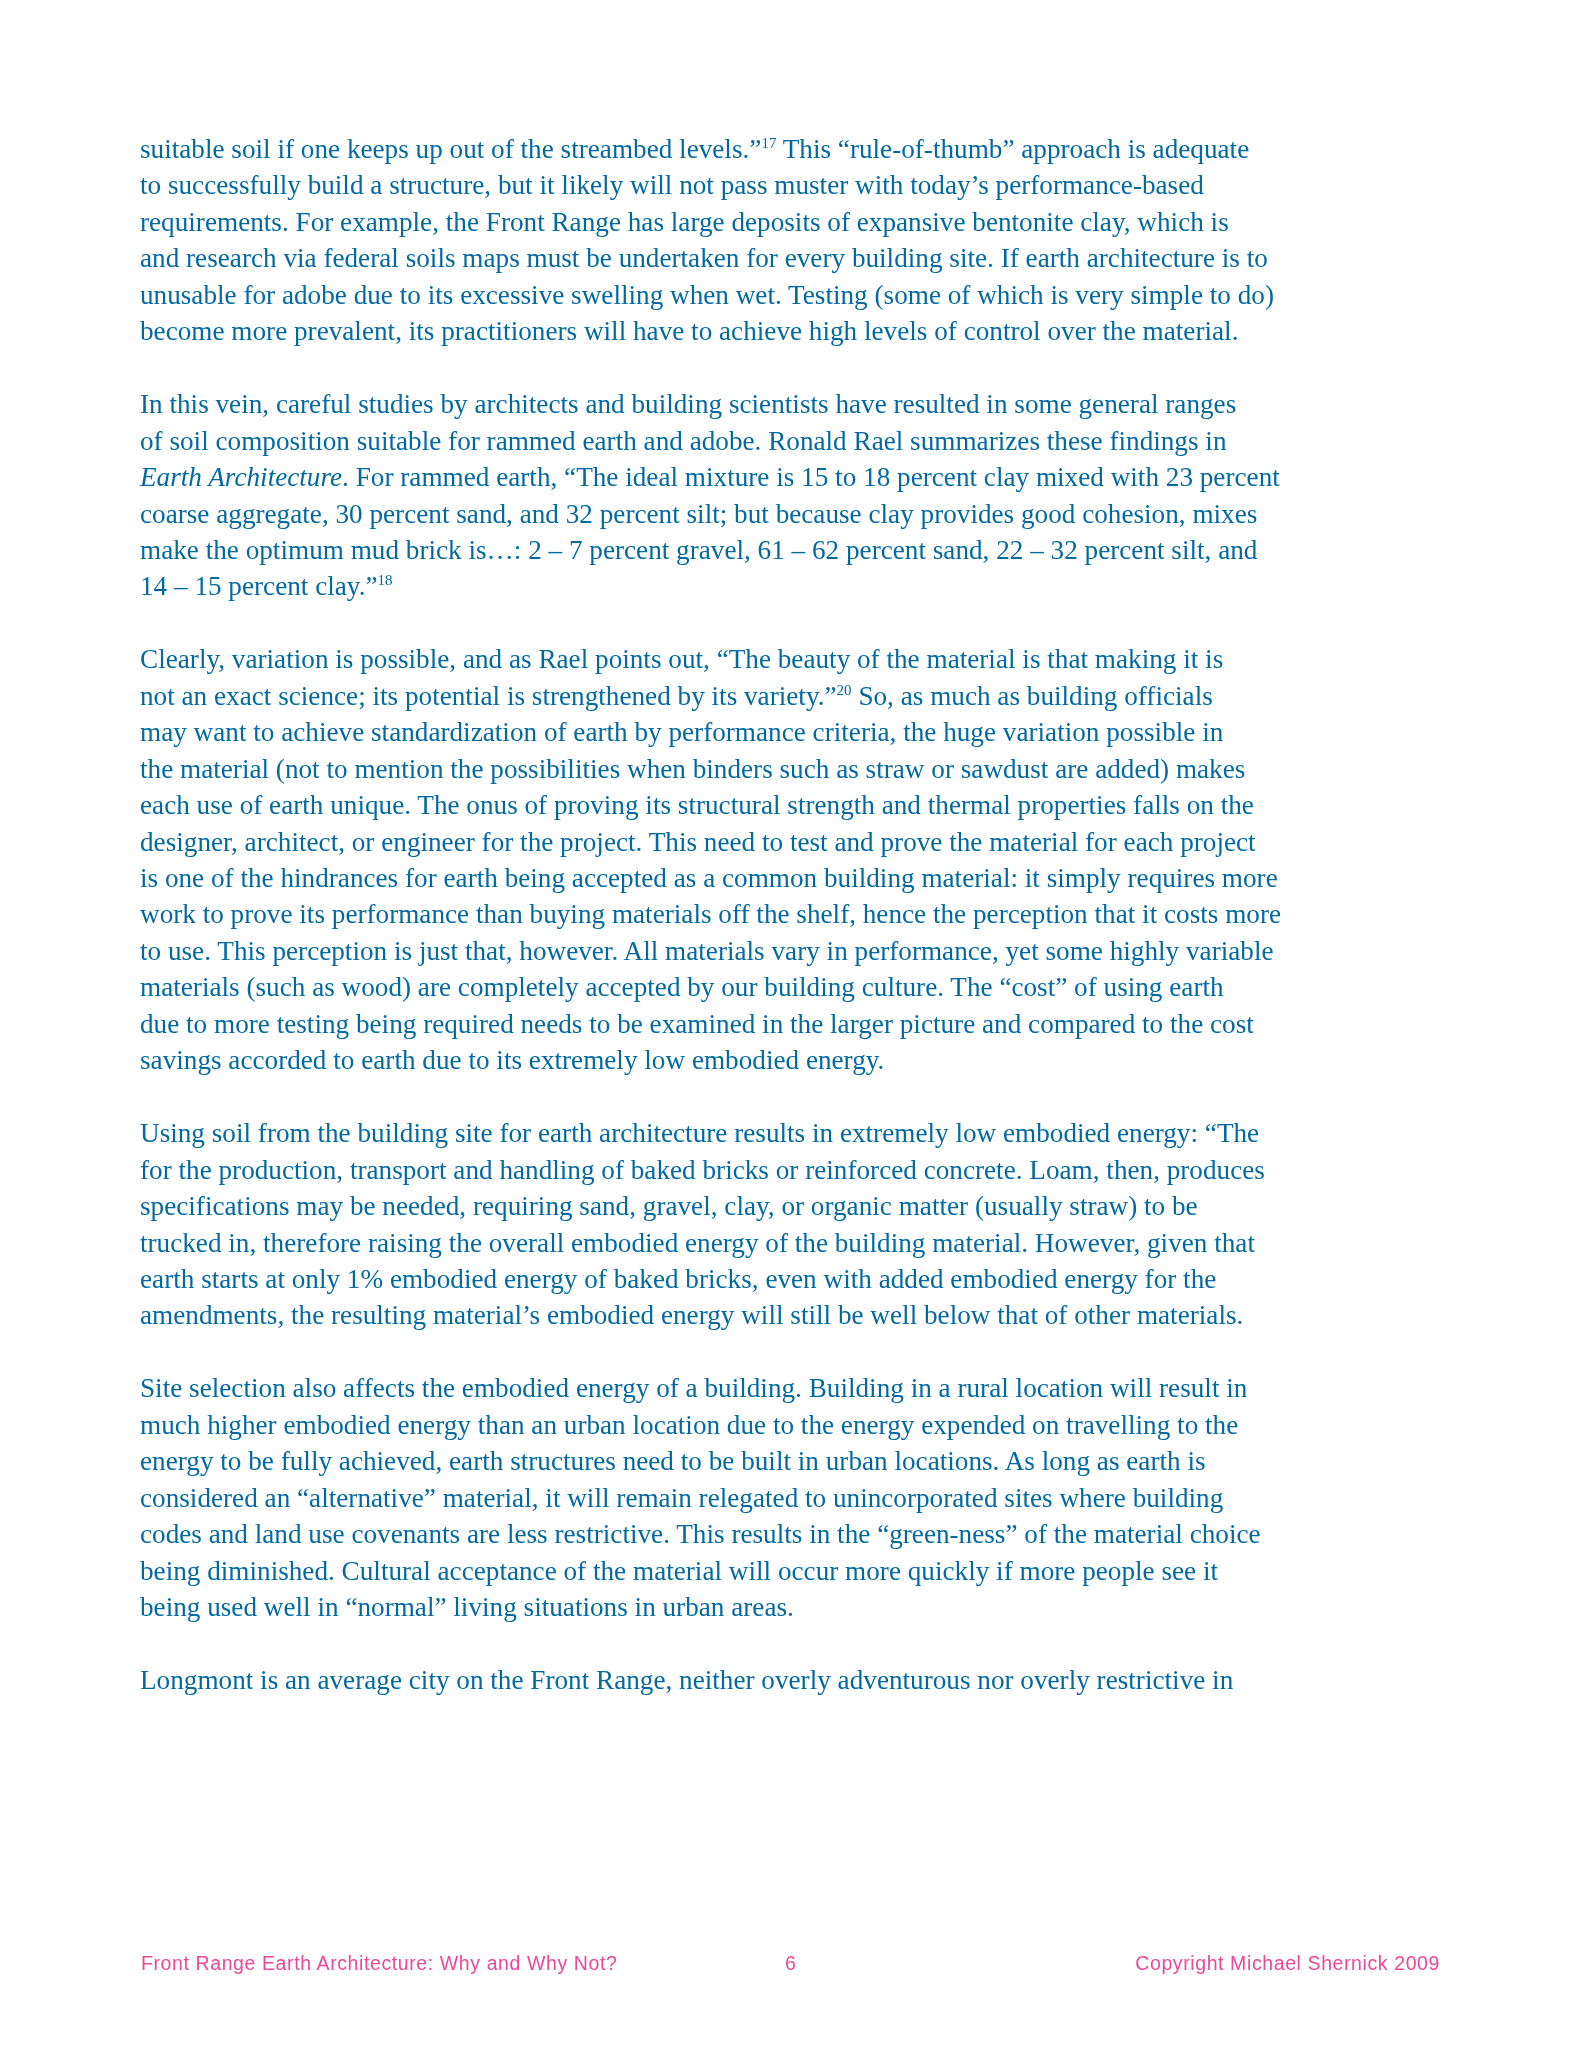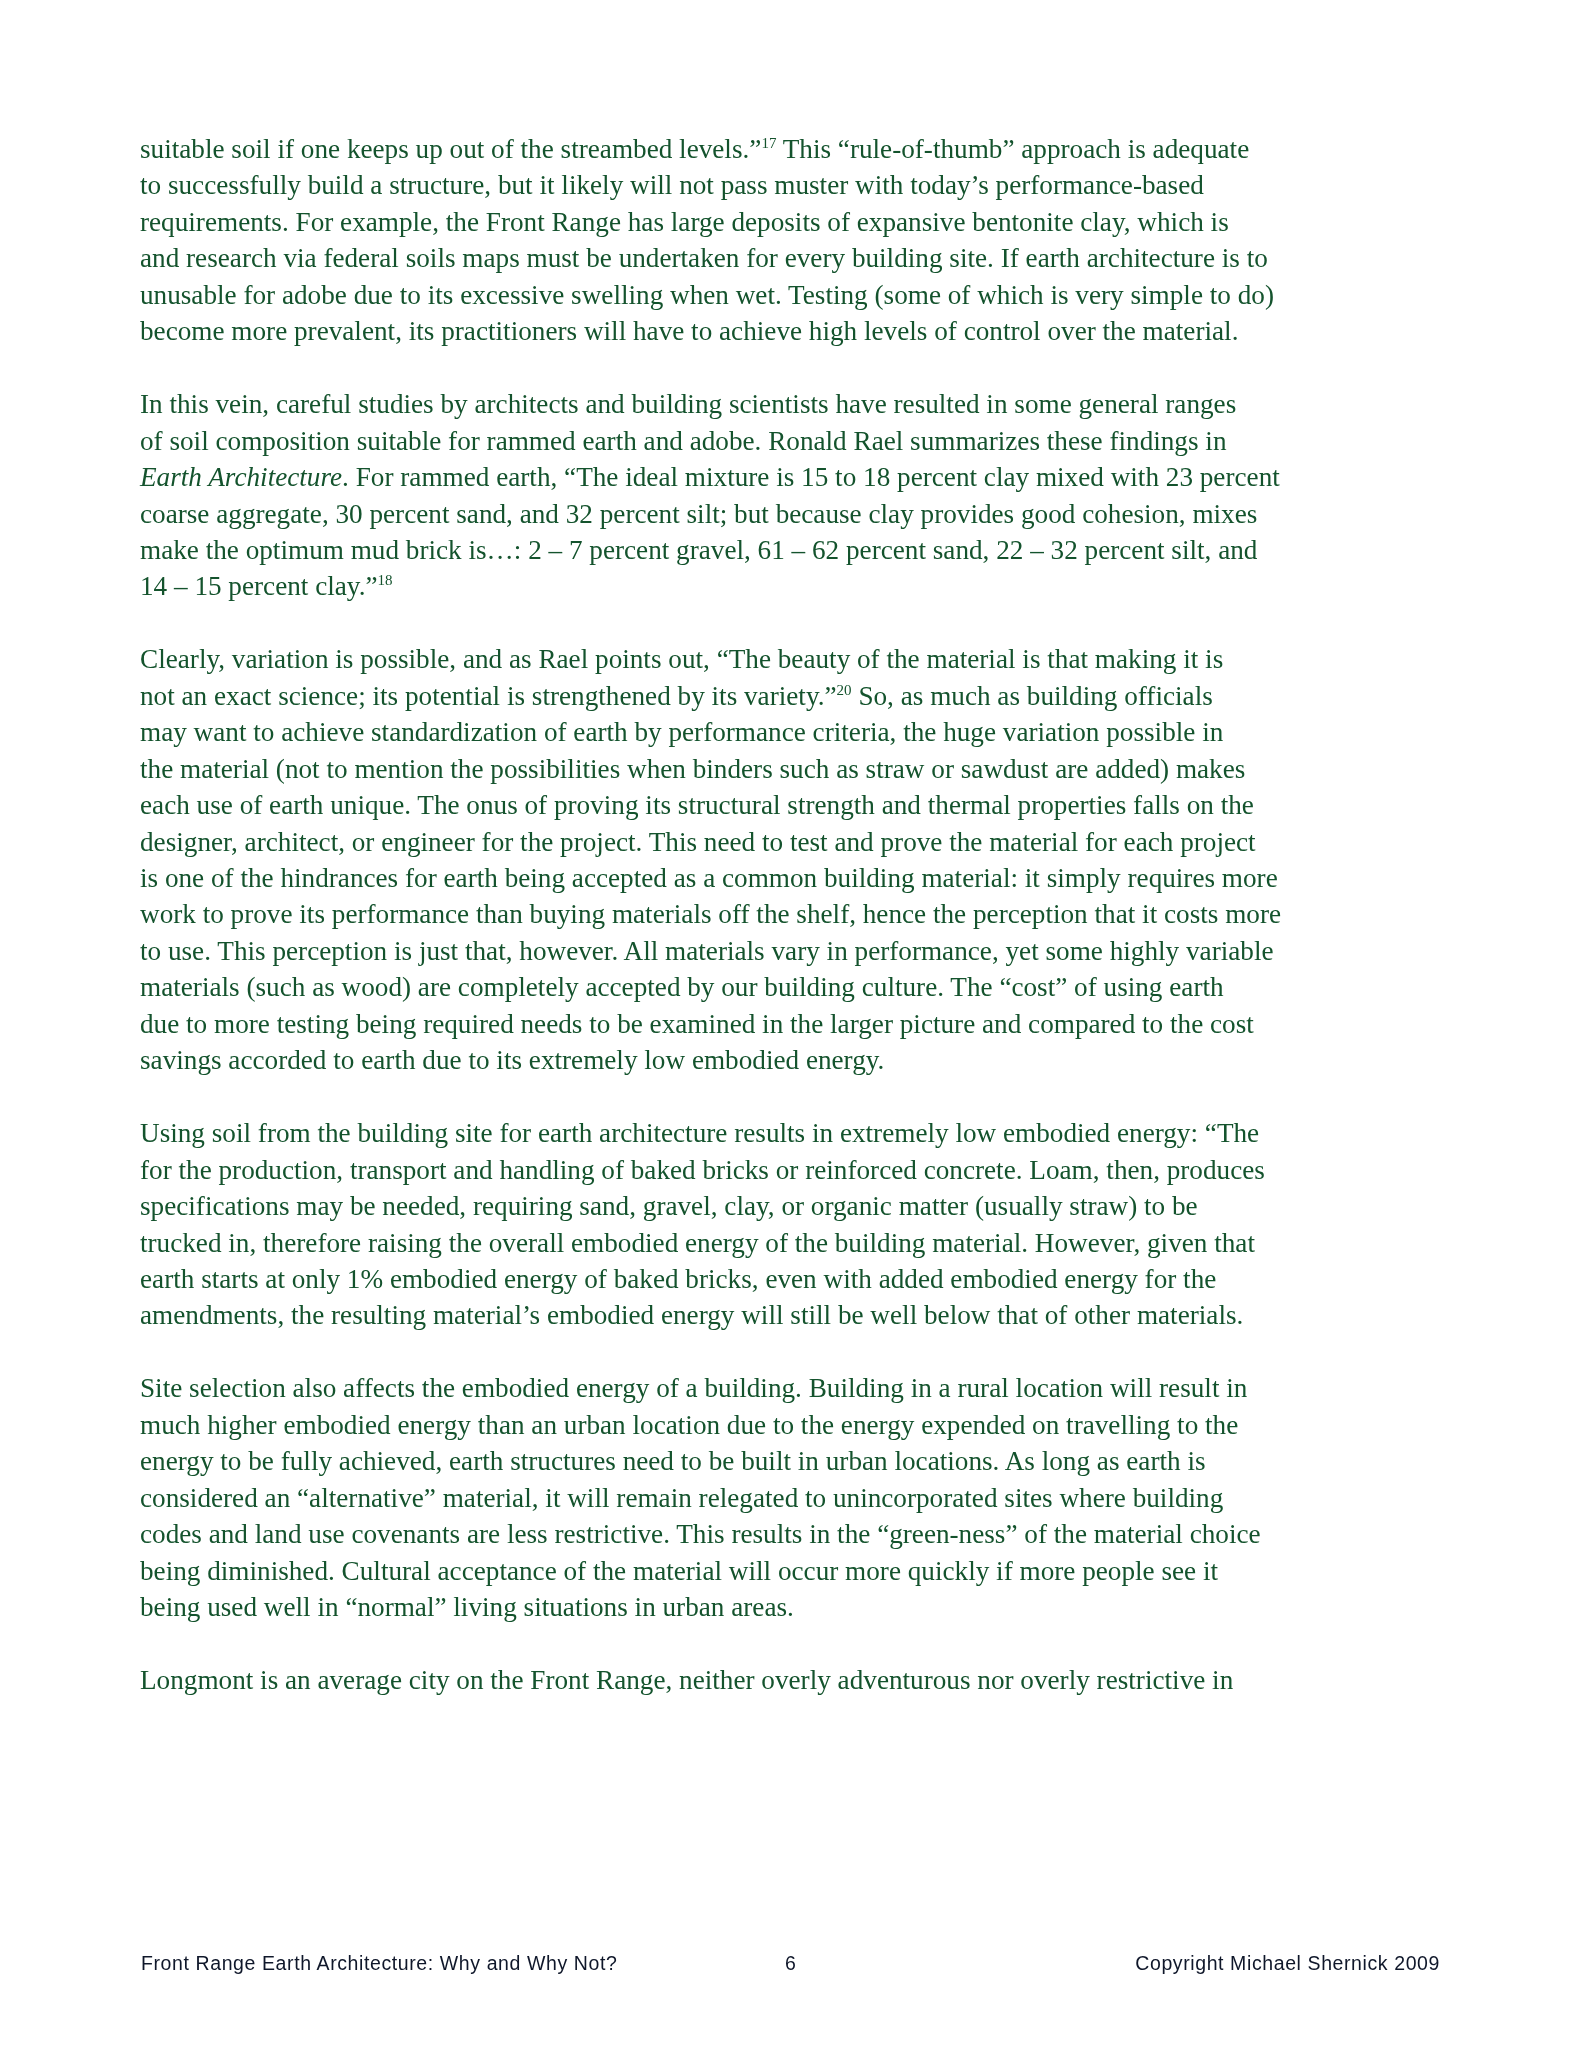--- a/index.html
+++ b/index.html
@@ -1,30 +1,30 @@
 <!DOCTYPE html>
 <html><head>
 <meta charset="utf-8">
 <style>
   html, body { margin: 0; padding: 0; background: #ffffff; }
   body { width: 1582px; height: 2048px; position: relative; overflow: hidden; }
   .page { position: absolute; left: 0; top: 0; width: 1582px; height: 2048px; background: #fff; }
   .body-text {
     position: absolute; left: 140px; top: 131px; width: 1320px;
     font-family: "Liberation Serif", "DejaVu Serif", serif;
-    font-size: 27.2px; line-height: 36.45px; color: #14532d;
+    font-size: 27.2px; line-height: 36.45px; color: #0369a1;
   }
   .para { margin: 0 0 36.45px 0; }
   .line { display: block; white-space: nowrap; }
   .fn { font-size: 15px; vertical-align: 0; position: relative; top: -10px; line-height: 0; }
   em { font-style: italic; }
   .footer {
     position: absolute; top: 1952px; left: 0; width: 1582px; height: 30px;
     font-family: "Liberation Sans", "DejaVu Sans", sans-serif;
-    font-size: 19.5px; color: #0f172a; letter-spacing: 0.6px;
+    font-size: 19.5px; color: #ec4899; letter-spacing: 0.6px;
   }
   .footer .title { position: absolute; left: 141px; top: 0; white-space: nowrap; }
   .footer .pageno { position: absolute; left: 785px; top: 0; }
   .footer .copyright { position: absolute; right: 142px; top: 0; white-space: nowrap; }
 </style>
 </head>
 <body>
 
 <div class="page">
   <div class="body-text" id="body-text">

